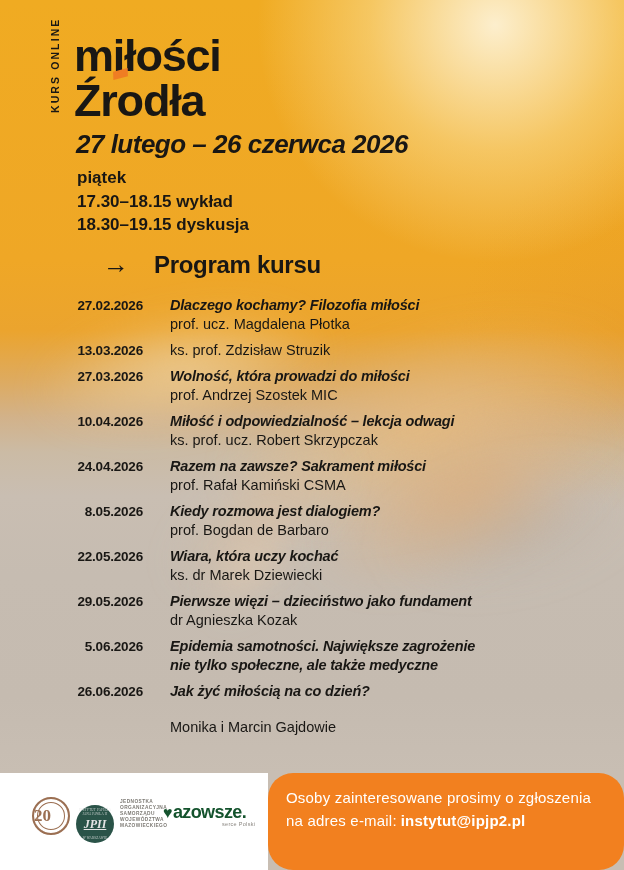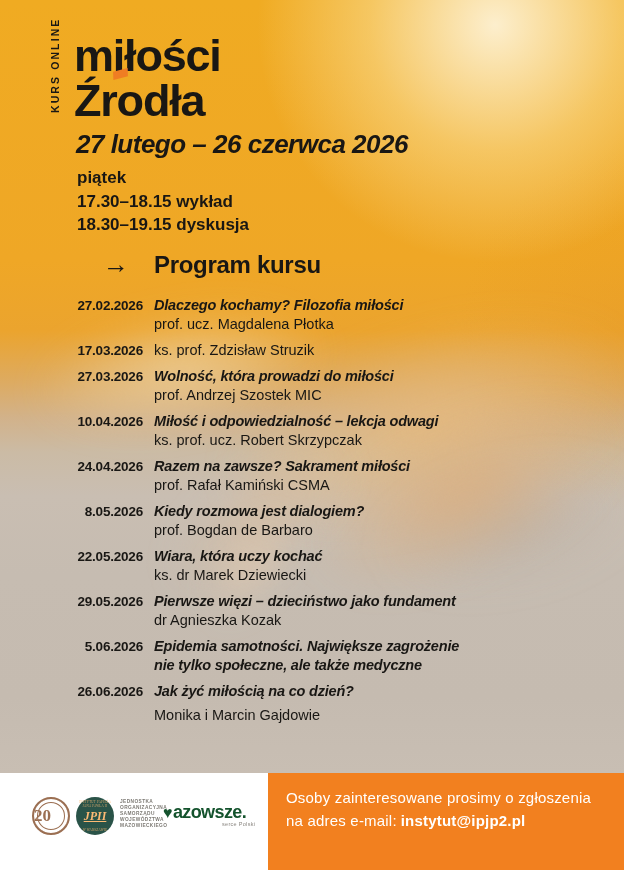--- a/index.html
+++ b/index.html
@@ -50,42 +50,42 @@
 
   .date-range { left:76px; top:129px; font-size:26px; font-weight:700; letter-spacing:-0.5px;font-style:italic; }
 
   .schedule { left:77px; top:166px; font-size:17px; font-weight:700; line-height:23.5px; }
 
   .program-head { left:103px; top:249px; display:flex; align-items:baseline; gap:25px; }
   .program-head .arrow { font-size:26px; font-weight:700; }
   .program-head .head-text { font-size:24px; font-weight:700; letter-spacing:-0.3px; }
 
   .program-list { left:0; top:296px; width:624px; }
-  .prog-row { display:flex; margin-bottom:7px; }
+  .prog-row { display:flex; margin-bottom:7px;gap:16px; }
   .prog-date { width:143px; min-width:143px; text-align:right; font-size:13.5px;
                font-weight:700; line-height:19px; letter-spacing:-0.2px; }
   .prog-body { padding-left:11px; padding-right:36px; }
   .prog-title { font-size:14.5px; font-weight:700; font-style:italic; line-height:19px;
                 letter-spacing:-0.2px; white-space:pre-line; }
   .prog-speaker { font-size:14.5px; line-height:19px; }
-  .prog-row:last-child .prog-speaker { margin-top:5px; }
+  .prog-row:last-child .prog-speaker { margin-top:17px; }
 
   .footer { position:absolute; left:0; top:773px; width:624px; height:97px; display:flex; z-index:3; }
   .footer-left { position:relative; width:268px; background:#ffffff; }
-  .footer-right { flex:1; color:#ffffff; padding:13px 10px 0 18px; }
+  .footer-right { flex:1; color:#ffffff; padding:13px 10px 0 18px;border-radius:25px; }
   .footer-right .contact-line { font-size:15px; line-height:23px; letter-spacing:0.2px; }
   .footer-right .email { font-weight:700; margin-left:4px; }
 
   
   .logo20 { position:absolute; left:32px; top:24px; width:38px; height:38px; border-radius:50%;
             border:2px solid #9b6f52; box-shadow:inset 0 0 0 3px #fff, inset 0 0 0 4px #9b6f52;
             display:flex; align-items:center; justify-content:flex-start;
             font-family:"Liberation Serif","DejaVu Serif",serif; font-size:17px; font-weight:700; }
-  .logojpii { position:absolute; left:76px; top:24px; width:38px; height:38px; border-radius:50%;
-              color:#fdba74; display:flex; align-items:center; justify-content:center;
+  .logojpii { position:absolute; left:76px; top:32px; width:38px; height:38px; border-radius:50%;
+              color:#e5e5e5; display:flex; align-items:center; justify-content:center;
               font-family:"Liberation Serif","DejaVu Serif",serif; font-size:12px; font-style:italic; font-weight:700;text-decoration:underline; }
   .logojpii .ring { position:absolute; width:100%; text-align:center; font-style:normal; font-weight:400;
                     font-size:3px; letter-spacing:.3px; line-height:4px; opacity:.85; }
   .ring-top { top:3px; } .ring-bottom { bottom:3px; }
   .unit-text { position:absolute; left:120px; top:26px; font-size:4.8px; font-weight:700;
                line-height:6px; color:#7d7a74; letter-spacing:.4px; }
   .mazowsze { position:absolute; left:163px; top:29px; font-size:18px; font-weight:700;
               letter-spacing:-0.6px; white-space:nowrap; }
   .mazowsze .heart-icon { font-size:16px; margin-right:1px; }
   .serce { position:absolute; left:222px; top:48px; font-size:5.5px; color:#8a8680; letter-spacing:.3px; }
@@ -124,21 +124,21 @@
 
   <div class="layer program-list" id="program-list">
       <div class="prog-row">
         <div class="prog-date">27.02.2026</div>
         <div class="prog-body">
           <div class="prog-title">Dlaczego kochamy? Filozofia miłości</div>
           <div class="prog-speaker">prof. ucz. Magdalena Płotka</div>
         </div>
       </div>
       <div class="prog-row">
-        <div class="prog-date">17.03.2026</div>
+        <div class="prog-date">13.03.2026</div>
         <div class="prog-body">
           <div class="prog-speaker">ks. prof. Zdzisław Struzik</div>
         </div>
       </div>
       <div class="prog-row">
         <div class="prog-date">27.03.2026</div>
         <div class="prog-body">
           <div class="prog-title">Wolność, która prowadzi do miłości</div>
           <div class="prog-speaker">prof. Andrzej Szostek MIC</div>
         </div>

